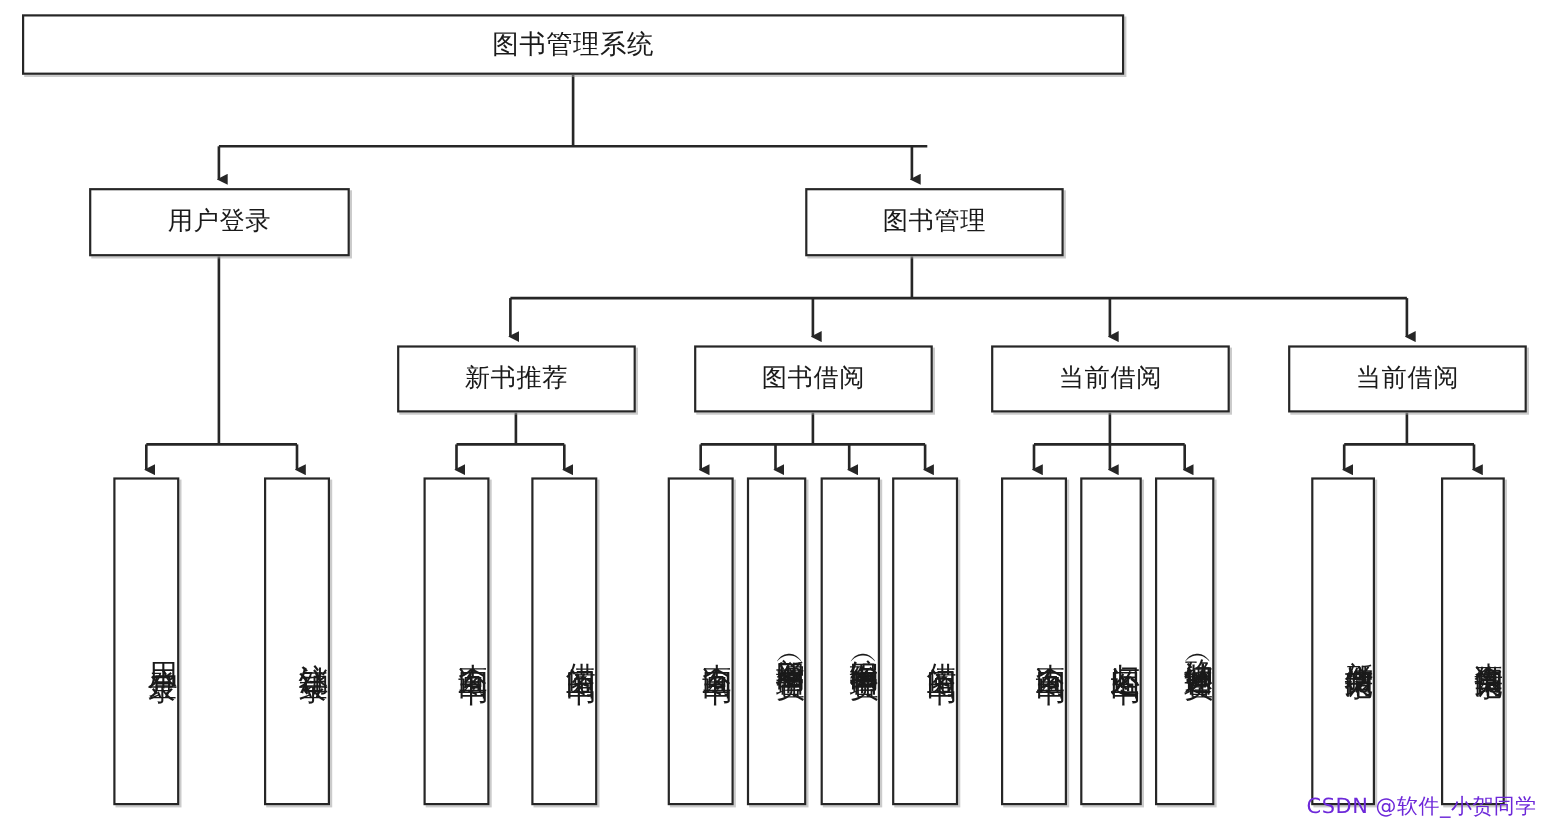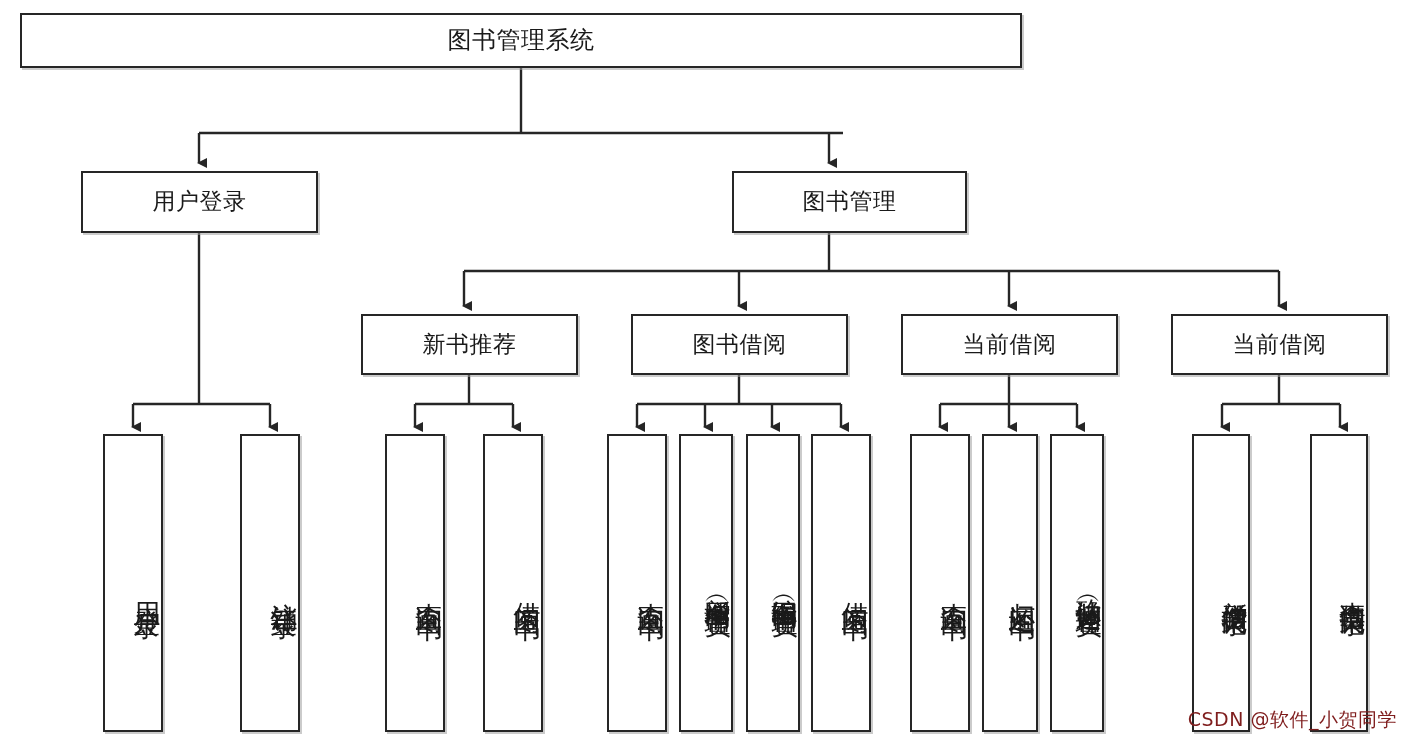--- a/index.html
+++ b/index.html
@@ -63,23 +63,23 @@
     padding-top: 6px;
   }
   .node.vert.tall-text .node-label {
     padding-top: 4px;
     font-size: 26px;
     letter-spacing: 2px;
   }
   .watermark {
     position: absolute;
     right: 8px;
-    bottom: 14px;
+    bottom: 1px;
     font-size: 19px;
-    color: #7f1d1d;
+    color: #6d28d9;
     letter-spacing: 0.5px;
     white-space: nowrap;
     font-family: "DejaVu Sans", "Liberation Sans", sans-serif;
   }
 </style>
 </head>
 <body>
 
 <div id="diagram-root">
 

